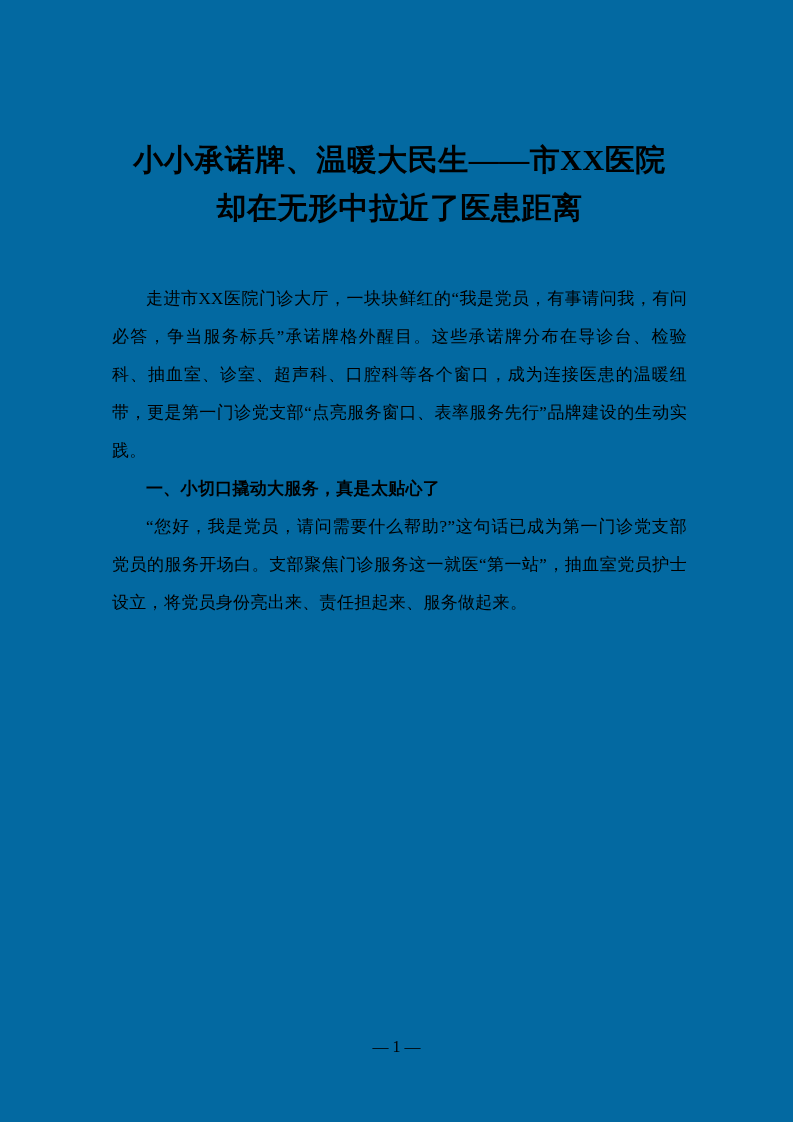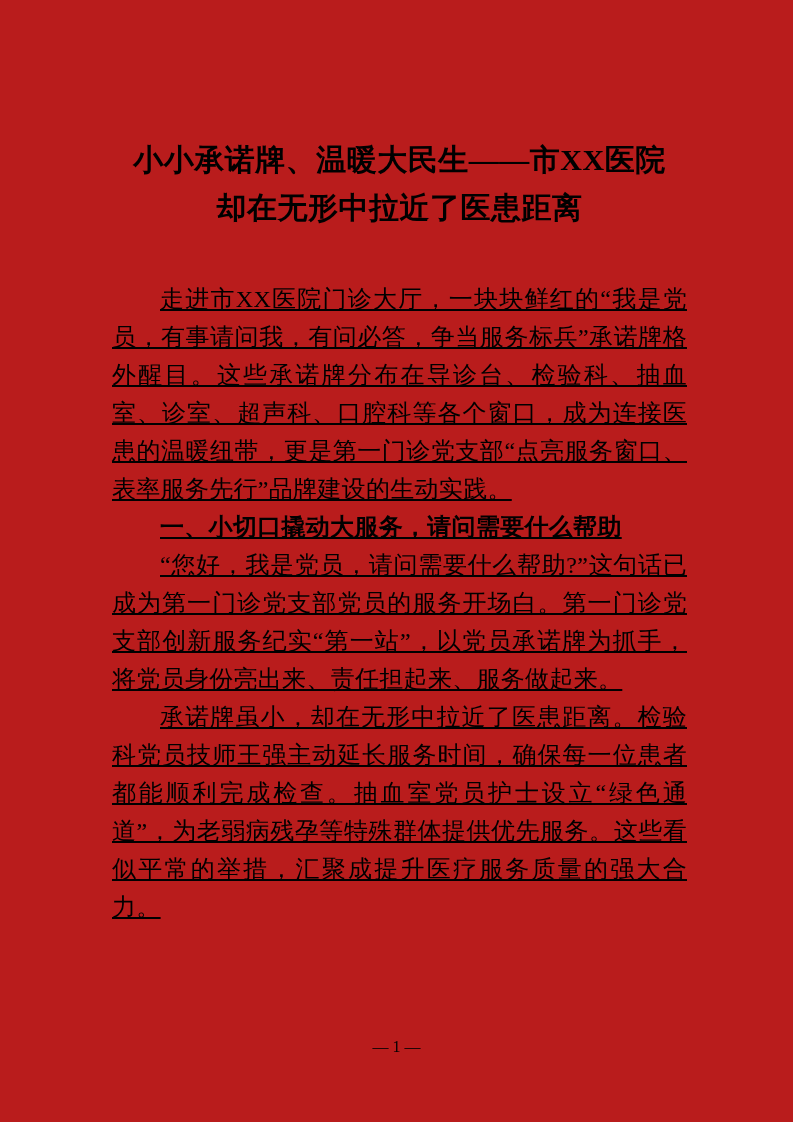--- a/index.html
+++ b/index.html
@@ -5,21 +5,21 @@
   html, body {
     margin: 0;
     padding: 0;
     background: #ffffff;
   }
   .page {
     position: relative;
     width: 793px;
     height: 1122px;
     margin: 0 auto;
-    background: #b91c1c;
+    background: #0369a1;
     color: #000000;
     font-family: "Liberation Serif", "DejaVu Serif", serif;
     overflow: hidden;
     box-sizing: border-box;
   }
   .content {
     position: absolute;
     left: 112px;
     right: 106px;
     top: 0;
@@ -30,26 +30,25 @@
     font-weight: bold;
     font-size: 30px;
     line-height: 48px;
     letter-spacing: 0.5px;
   }
   .body-text {
     margin-top: 48px;
   }
   .para {
     margin: 0;
-    font-size: 24px;
+    font-size: 17px;
     line-height: 38px;
     text-align: justify;
     text-indent: 2em;
     letter-spacing: 0.3px;
-    text-decoration: underline;
   }
   .para.heading {
     font-weight: bold;
   }
   .footer {
     position: absolute;
     left: 0;
     right: 0;
     bottom: 66px;
     text-align: center;
@@ -61,19 +60,18 @@
 <body>
 
 <div class="page">
   <div class="content">
     <h1 class="doc-title">
       <span>小小承诺牌、温暖大民生——市XX医院</span><br>
       <span>却在无形中拉近了医患距离</span>
     </h1>
     <div class="body-text" id="paragraphs">
         <p class="para">走进市XX医院门诊大厅，一块块鲜红的“我是党员，有事请问我，有问必答，争当服务标兵”承诺牌格外醒目。这些承诺牌分布在导诊台、检验科、抽血室、诊室、超声科、口腔科等各个窗口，成为连接医患的温暖纽带，更是第一门诊党支部“点亮服务窗口、表率服务先行”品牌建设的生动实践。</p>
-        <p class="para heading">一、小切口撬动大服务，请问需要什么帮助</p>
-        <p class="para">“您好，我是党员，请问需要什么帮助?”这句话已成为第一门诊党支部党员的服务开场白。第一门诊党支部创新服务纪实“第一站”，以党员承诺牌为抓手，将党员身份亮出来、责任担起来、服务做起来。</p>
-        <p class="para">承诺牌虽小，却在无形中拉近了医患距离。检验科党员技师王强主动延长服务时间，确保每一位患者都能顺利完成检查。抽血室党员护士设立“绿色通道”，为老弱病残孕等特殊群体提供优先服务。这些看似平常的举措，汇聚成提升医疗服务质量的强大合力。</p>
+        <p class="para heading">一、小切口撬动大服务，真是太贴心了</p>
+        <p class="para">“您好，我是党员，请问需要什么帮助?”这句话已成为第一门诊党支部党员的服务开场白。支部聚焦门诊服务这一就医“第一站”，抽血室党员护士设立，将党员身份亮出来、责任担起来、服务做起来。</p>
       </div>
   </div>
   <div class="footer">— 1 —</div>
 </div>
 
 </body></html>

